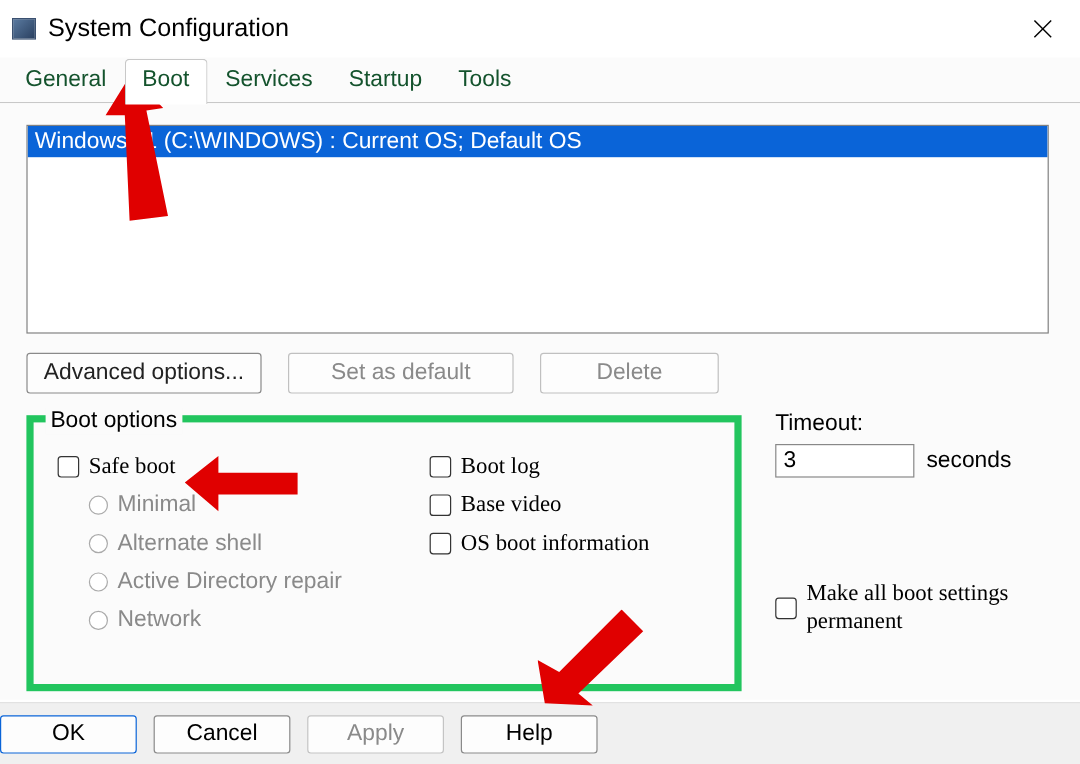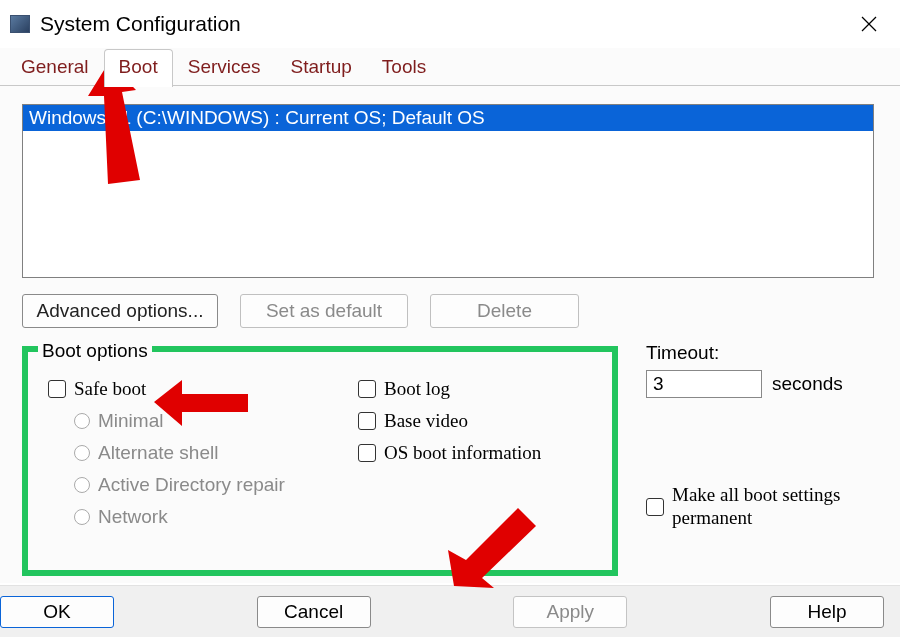--- a/index.html
+++ b/index.html
@@ -48,21 +48,21 @@
     position: relative;
   }
   .tabstrip::after{
     content:"";
     position:absolute; left:0; right:0; bottom:0;
     border-bottom:1px solid #c8c8c8;
   }
   .tab {
     padding: 6px 14px 8px 14px;
     font-size: 19px;
-    color:#7f1d1d;
+    color:#14532d;
     border: 1px solid transparent;
     border-bottom: none;
     position: relative;
     z-index: 1;
   }
   .tab.active {
     background:#fff;
     border-color:#c8c8c8;
     border-radius: 4px 4px 0 0;
     z-index: 2;
@@ -103,21 +103,21 @@
     height: 34px;
     border:1px solid #8a8a8a;
     background:#fdfdfd;
     font-size:19px;
     color:#222;
     display:flex; align-items:center; justify-content:center;
     border-radius:3px;
   }
   .btn.disabled { color:#8a8a8a; border-color:#c0c0c0; }
   .btn-advopt { width:196px; }
-  .btn-setdef { width:168px; }
+  .btn-setdef { width:188px; }
   .btn-delete { width:149px; }
 
   
   .lower {
     margin-top: 18px;
     display:flex;
     gap: 28px;
   }
   .groupbox {
     border:6px solid #22c55e;
@@ -167,21 +167,21 @@
   .makeperm .lbl { line-height:1.2; width: 200px; }
 
   
   .dlgbtns {
     position:absolute;
     left:0; right:0; bottom:0;
     height:52px;
     background:#f0f0f0;
     display:flex;
     align-items:center;
-    justify-content:space-between;
+    justify-content:flex-start;
     padding-right: 16px;
     gap: 14px;
     border-top:1px solid #e2e2e2;
   }
   .dlgbtn {
     width:114px; height:32px;
     border:1px solid #8a8a8a;
     background:#fdfdfd;
     border-radius:3px;
     font-size:19px;

